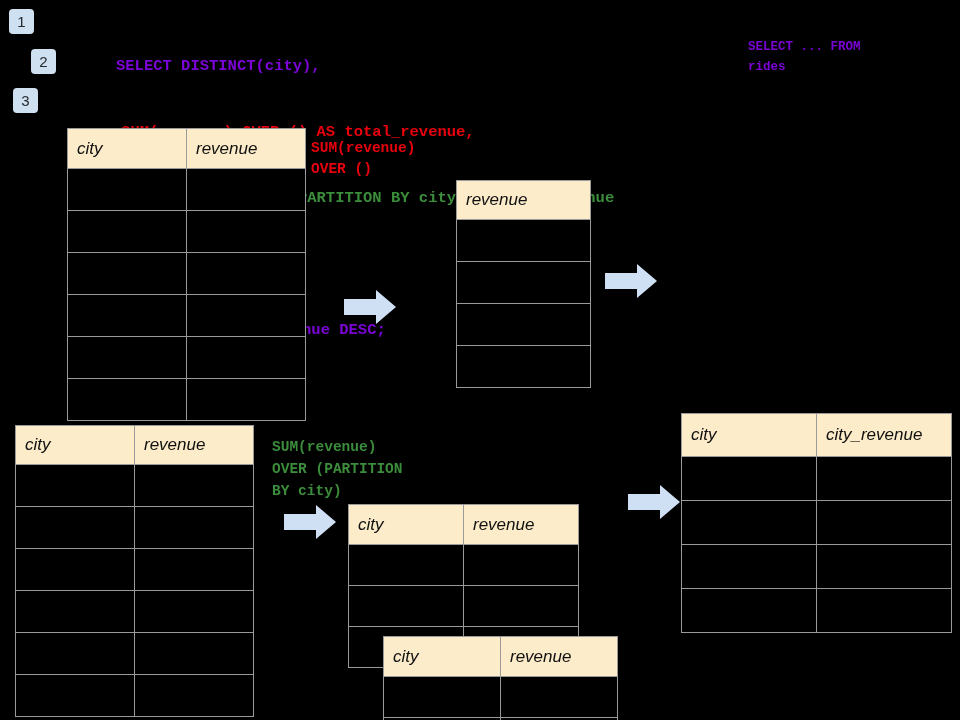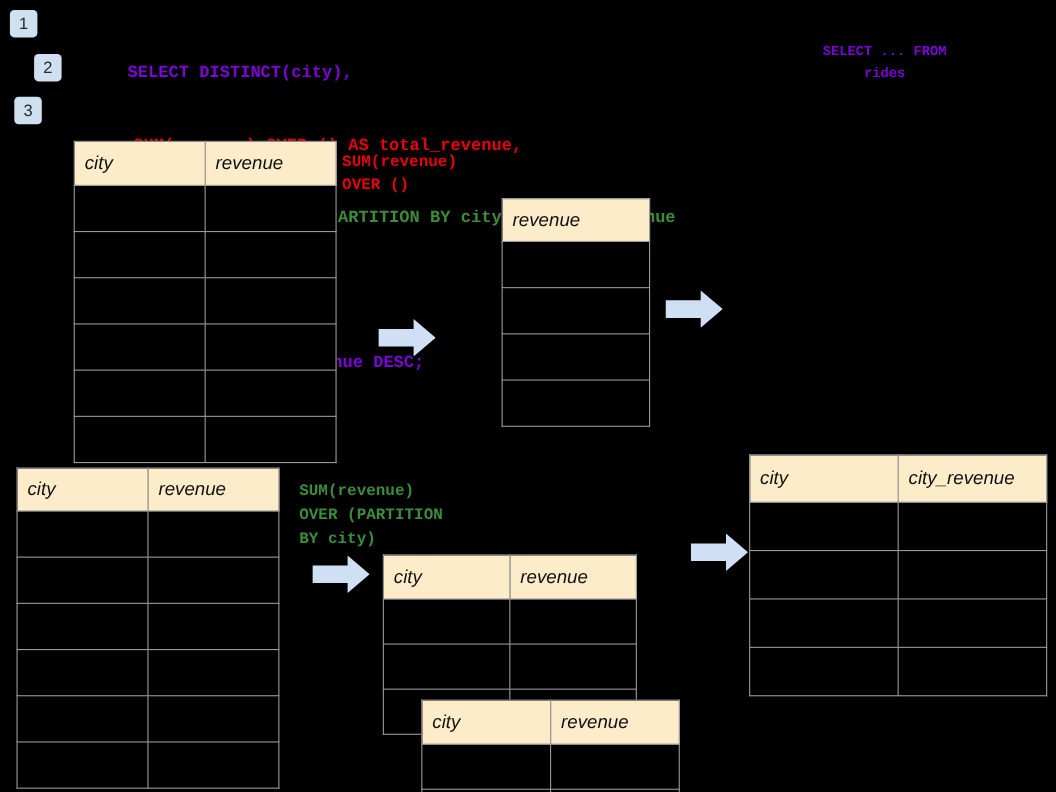--- a/index.html
+++ b/index.html
@@ -55,21 +55,20 @@
     position: absolute;
     font-family: "Liberation Mono", "DejaVu Sans Mono", monospace;
     font-weight: bold;
     white-space: pre;
   }
   #annot-select-from {
     left: 748px; top: 37px;
     font-size: 12.5px;
     line-height: 20px;
     color: #7b04d6;
-    text-align: center;
   }
   #annot-sum-over {
     left: 311px; top: 138px;
     font-size: 14.5px;
     line-height: 21px;
     color: #e8000d;
   }
   #annot-sum-partition {
     left: 272px; top: 436px;
     font-size: 14.5px;

